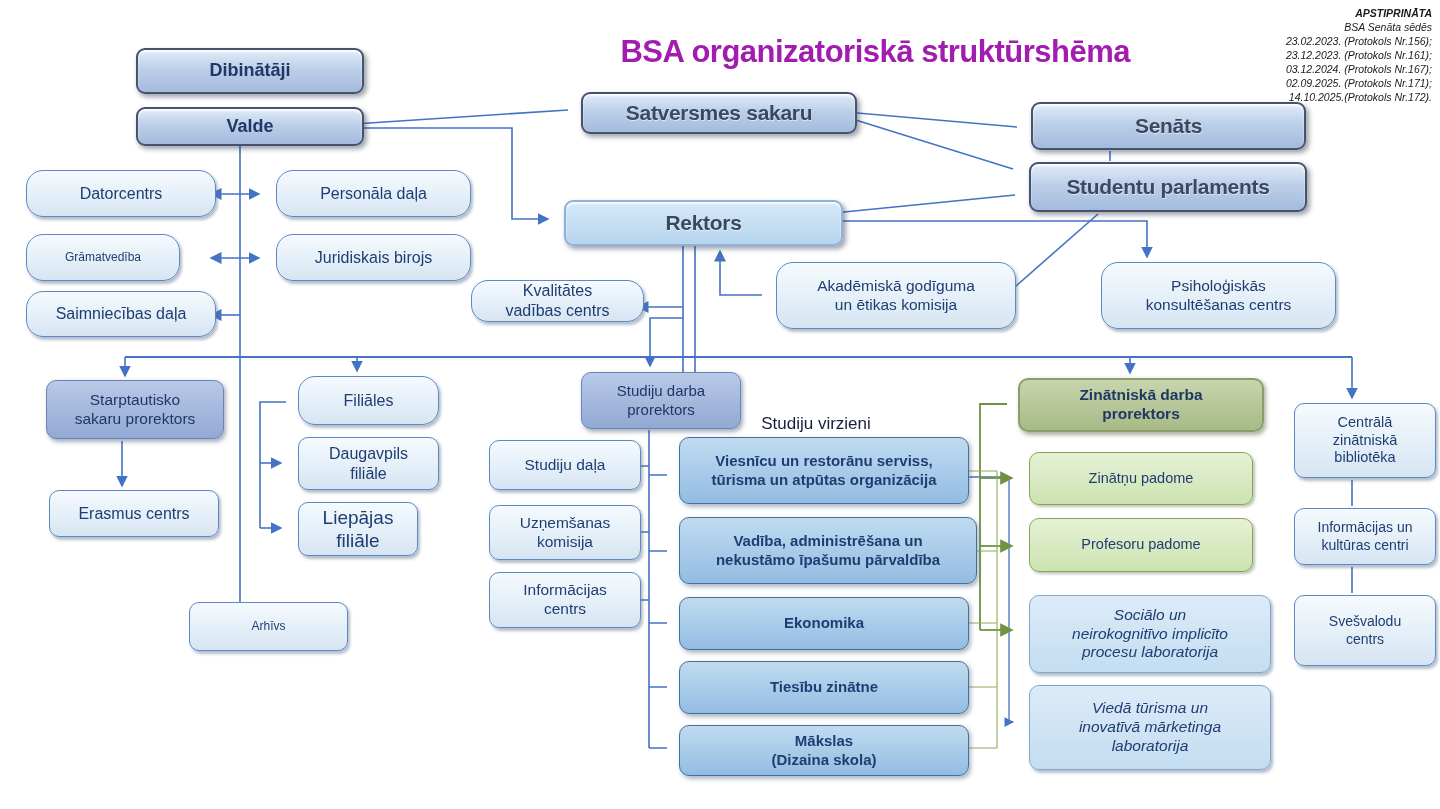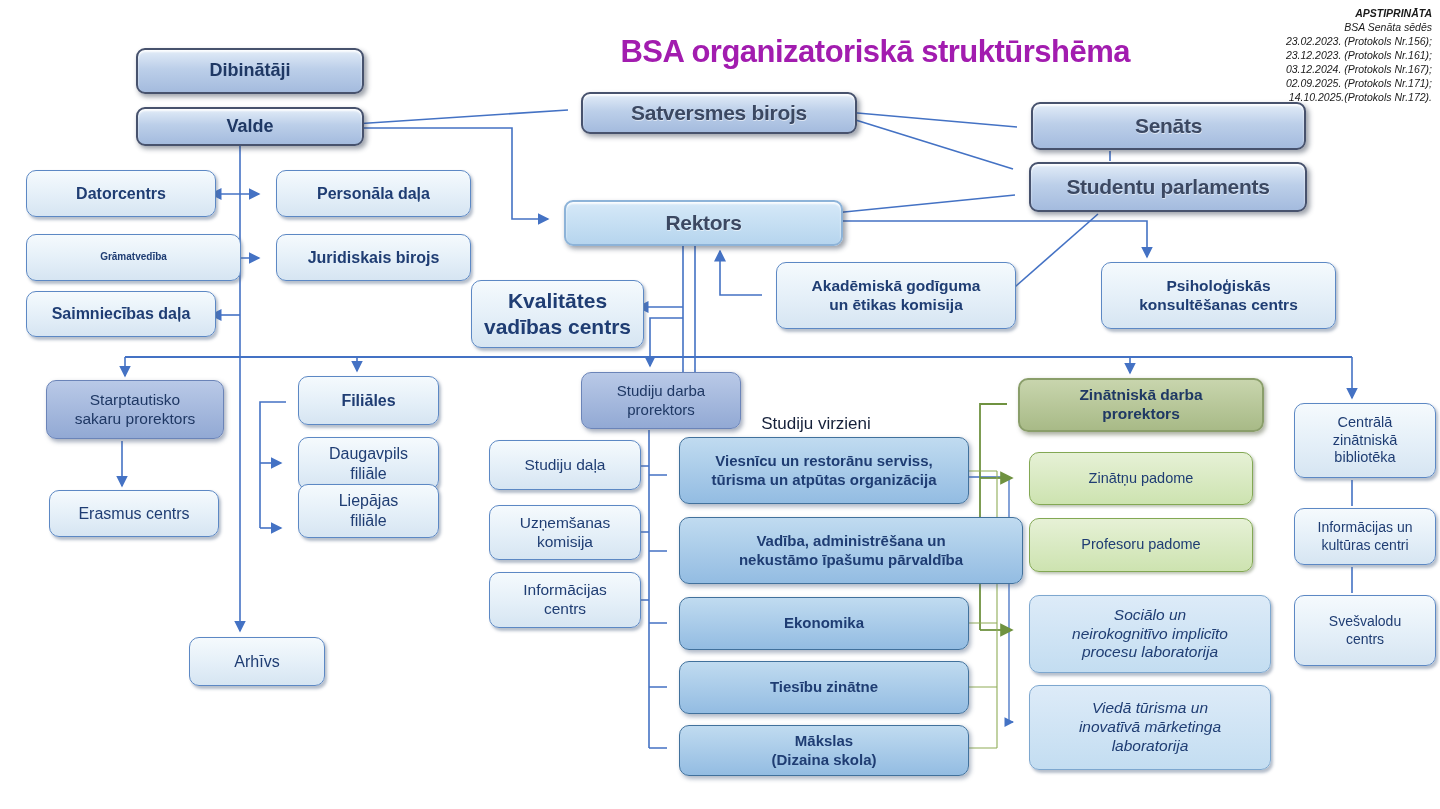--- a/index.html
+++ b/index.html
@@ -10,21 +10,21 @@
        text-align:center;white-space:pre-line;box-sizing:border-box;padding:2px 6px;
        border-radius:10px;color:#1f3d73;line-height:1.22;margin-left:11px;}
   .tier1{background:linear-gradient(180deg,#e2ecf8 0%,#bccfe9 45%,#a4bbde 100%);
          border:2px solid #47526d;border-radius:9px;font-weight:bold;color:#1f3864;
          box-shadow:2.5px 3px 5px rgba(40,50,70,.45), inset 0 2px 2px rgba(255,255,255,.9);}
   .big-head{font-size:21px;letter-spacing:-0.3px;color:#3b4862;
             text-shadow:0.5px 1px 0 rgba(255,255,255,.55);}
   .rekt{background:linear-gradient(180deg,#d6e9f8 0%,#b6d5ee 100%);border:2px solid #8db3d8;}
   .light{background:linear-gradient(180deg,#f5fafd 0%,#e4eff8 55%,#d6e5f2 100%);
          border:1.6px solid #5c88c4;box-shadow:2px 2.5px 3px rgba(90,110,140,.45);}
-  .bold{font-weight:bold;}
+  .bold{font-weight:normal;border-radius:17px;}
   .pro-blue{background:linear-gradient(180deg,#b9c9e7 0%,#92a9d4 100%);
             border:1.6px solid #6b84b8;font-weight:normal;color:#1f3864;
             box-shadow:2px 2.5px 4px rgba(80,95,125,.5);}
   .study{background:linear-gradient(180deg,#c0dbf0 0%,#93bce2 100%);
          border:1.6px solid #41719c;font-weight:bold;
          box-shadow:2px 2.5px 4px rgba(80,100,130,.45);}
   .green-head{background:linear-gradient(180deg,#c8d5ad 0%,#a8ba87 100%);
          border:2px solid #8a9e6a;font-weight:bold;color:#1f3864;
          box-shadow:2px 2.5px 4px rgba(90,100,70,.5);}
   .green{background:linear-gradient(180deg,#e6f1d6 0%,#cde3b0 100%);
@@ -102,60 +102,60 @@
     <div>23.12.2023. (Protokols Nr.161);</div>
     <div>03.12.2024. (Protokols Nr.167);</div>
     <div>02.09.2025. (Protokols Nr.171);</div>
     <div>14.10.2025.(Protokols Nr.172).</div>
   </div>
 
   <div id="page-title">BSA organizatoriskā struktūrshēma</div>
 
   <div class="box tier1" style="left:125px;top:48px;width:228px;height:46px;font-size:18px">Dibinātāji</div>
   <div class="box tier1" style="left:125px;top:107px;width:228px;height:39px;font-size:18px">Valde</div>
-  <div class="box tier1 big-head" style="left:570px;top:92px;width:276px;height:42px">Satversmes birojs</div>
+  <div class="box tier1 big-head" style="left:570px;top:92px;width:276px;height:42px">Satversmes sakaru</div>
   <div class="box tier1 big-head" style="left:1020px;top:102px;width:275px;height:48px">Senāts</div>
   <div class="box tier1 big-head" style="left:1018px;top:162px;width:278px;height:50px">Studentu parlaments</div>
   <div class="box tier1 big-head rekt" style="left:553px;top:200px;width:279px;height:46px">Rektors</div>
 
   <div class="box light bold" style="left:15px;top:170px;width:190px;height:47px;font-size:16px">Datorcentrs</div>
   <div class="box light bold" style="left:265px;top:170px;width:195px;height:47px;font-size:16px">Personāla daļa</div>
-  <div class="box light bold" style="left:15px;top:234px;width:215px;height:47px;font-size:10px">Grāmatvedība</div>
+  <div class="box light bold" style="left:15px;top:234px;width:154px;height:47px;font-size:12px">Grāmatvedība</div>
   <div class="box light bold" style="left:265px;top:234px;width:195px;height:47px;font-size:16px">Juridiskais birojs</div>
   <div class="box light bold" style="left:15px;top:291px;width:190px;height:46px;font-size:16px">Saimniecības daļa</div>
-  <div class="box light bold" style="left:460px;top:280px;width:173px;height:68px;font-size:21px">Kvalitātes
+  <div class="box light bold" style="left:460px;top:280px;width:173px;height:42px;font-size:16px">Kvalitātes
 vadības centrs</div>
   <div class="box light bold" style="left:765px;top:262px;width:240px;height:67px;font-size:15.5px">Akadēmiskā godīguma
 un ētikas komisija</div>
   <div class="box light bold" style="left:1090px;top:262px;width:235px;height:67px;font-size:15.5px">Psiholoģiskās
 konsultēšanas centrs</div>
 
   <div class="box pro-blue" style="left:35px;top:380px;width:178px;height:59px;font-size:15.5px">Starptautisko
 sakaru prorektors</div>
   <div class="box light" style="left:38px;top:490px;width:170px;height:47px;font-size:16px">Erasmus centrs</div>
   <div class="box light bold" style="left:287px;top:376px;width:141px;height:49px;font-size:16px">Filiāles</div>
   <div class="box light" style="left:287px;top:437px;width:141px;height:53px;font-size:16px">Daugavpils
 filiāle</div>
-  <div class="box light" style="left:287px;top:484px;width:141px;height:54px;font-size:16px">Liepājas
+  <div class="box light" style="left:287px;top:502px;width:120px;height:54px;font-size:19px">Liepājas
 filiāle</div>
-  <div class="box light" style="left:178px;top:637px;width:136px;height:49px;font-size:16px">Arhīvs</div>
+  <div class="box light" style="left:178px;top:602px;width:159px;height:49px;font-size:12px">Arhīvs</div>
 
   <div class="box pro-blue" style="left:570px;top:372px;width:160px;height:57px;font-size:15px">Studiju darba
 prorektors</div>
   <div class="box light" style="left:478px;top:440px;width:152px;height:50px;font-size:15.5px">Studiju daļa</div>
   <div class="box light" style="left:478px;top:505px;width:152px;height:55px;font-size:15.5px">Uzņemšanas
 komisija</div>
   <div class="box light" style="left:478px;top:572px;width:152px;height:56px;font-size:15.5px">Informācijas
 centrs</div>
 
   <div id="virzieni">Studiju virzieni</div>
 
   <div class="box study" style="left:668px;top:437px;width:290px;height:67px;font-size:15px">Viesnīcu un restorānu serviss,
 tūrisma un atpūtas organizācija</div>
-  <div class="box study" style="left:668px;top:517px;width:344px;height:67px;font-size:15px">Vadība, administrēšana un
+  <div class="box study" style="left:668px;top:517px;width:298px;height:67px;font-size:15px">Vadība, administrēšana un
 nekustāmo īpašumu pārvaldība</div>
   <div class="box study" style="left:668px;top:597px;width:290px;height:53px;font-size:15px">Ekonomika</div>
   <div class="box study" style="left:668px;top:661px;width:290px;height:53px;font-size:15px">Tiesību zinātne</div>
   <div class="box study" style="left:668px;top:725px;width:290px;height:51px;font-size:15px">Mākslas
 (Dizaina skola)</div>
 
   <div class="box green-head" style="left:1007px;top:378px;width:246px;height:54px;font-size:15.5px">Zinātniskā darba
 prorektors</div>
   <div class="box green" style="left:1018px;top:452px;width:224px;height:53px;font-size:14.5px">Zinātņu padome</div>
   <div class="box green" style="left:1018px;top:518px;width:224px;height:54px;font-size:14.5px">Profesoru padome</div>

